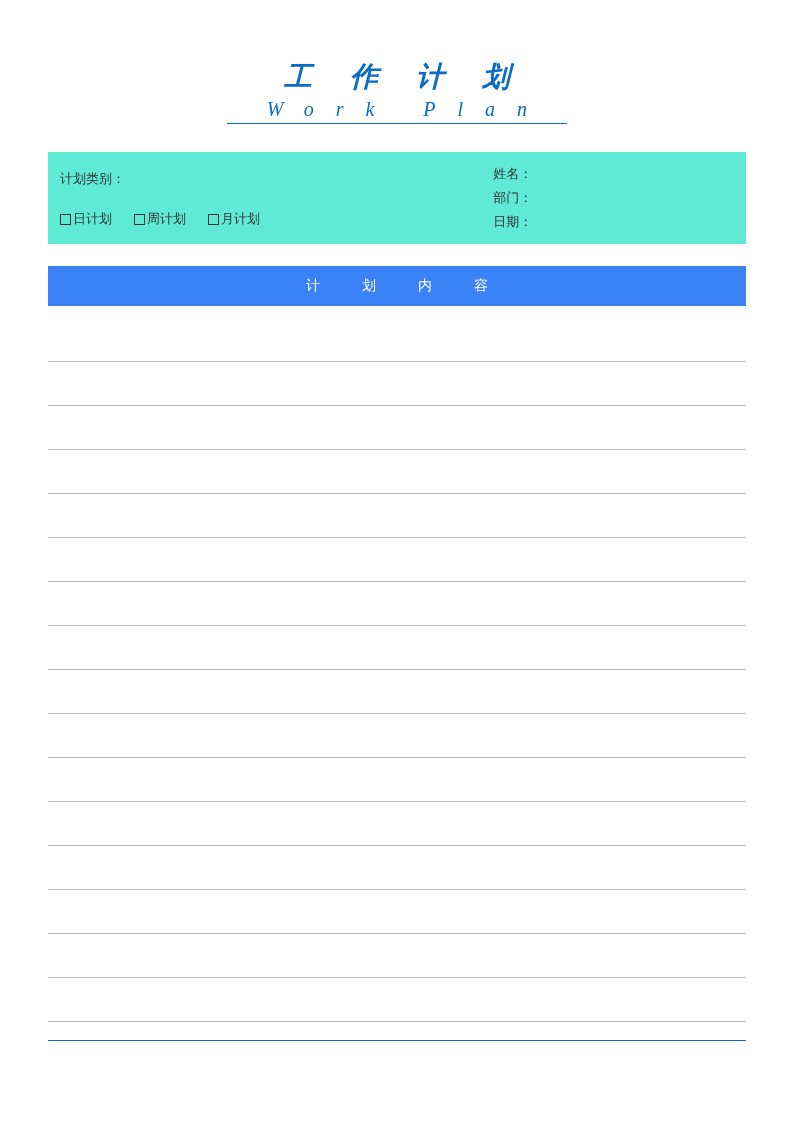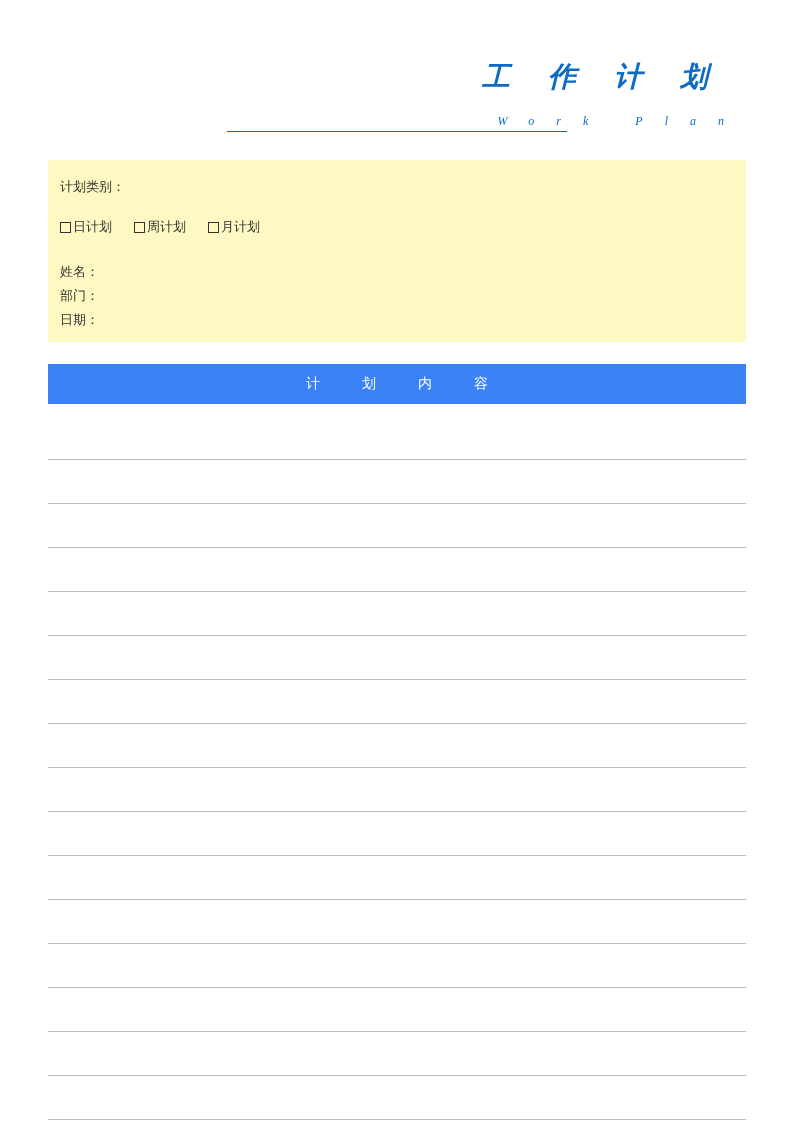--- a/index.html
+++ b/index.html
@@ -11,55 +11,54 @@
       width: 794px;
       height: 1123px;
       background: #ffffff;
       font-family: "SimSun", "宋体", serif;
       position: relative;
     }
     .page {
       padding: 58px 48px 50px 48px;
     }
     .header-block {
-      text-align: right;
+      text-align: center;
       margin-bottom: 28px;
     }
     .title-cjk {
       color: #0b6bc5;
       font-size: 28px;
       font-weight: bold;
       letter-spacing: 38px;
       font-style: italic;
       font-family: "KaiTi", "楷体", serif;
       padding-left: 38px;
     }
     .title-en {
       color: #0b6bc5;
-      font-size: 12px;
+      font-size: 20px;
       letter-spacing: 22px;
-      margin-top: 18px;
+      margin-top: 2px;
       font-family: "Times New Roman", serif;
       font-style: italic;
       padding-left: 22px;
     }
     .title-underline {
       width: 340px;
       height: 1px;
       background: #0b6bc5;
       margin: 2px auto 0 auto;
     }
     .info-box {
-      background: #fef9c3;
+      background: #5eead4;
       width: 100%;
       display: flex;
       font-size: 13px;
       color: #333;
       font-family: "SimSun", "宋体", serif;
-      flex-direction: column;
     }
     .info-left {
       flex: 1.7;
       padding: 18px 12px 14px 12px;
     }
     .info-right {
       flex: 1;
       padding: 10px 12px;
       line-height: 24px;
     }

